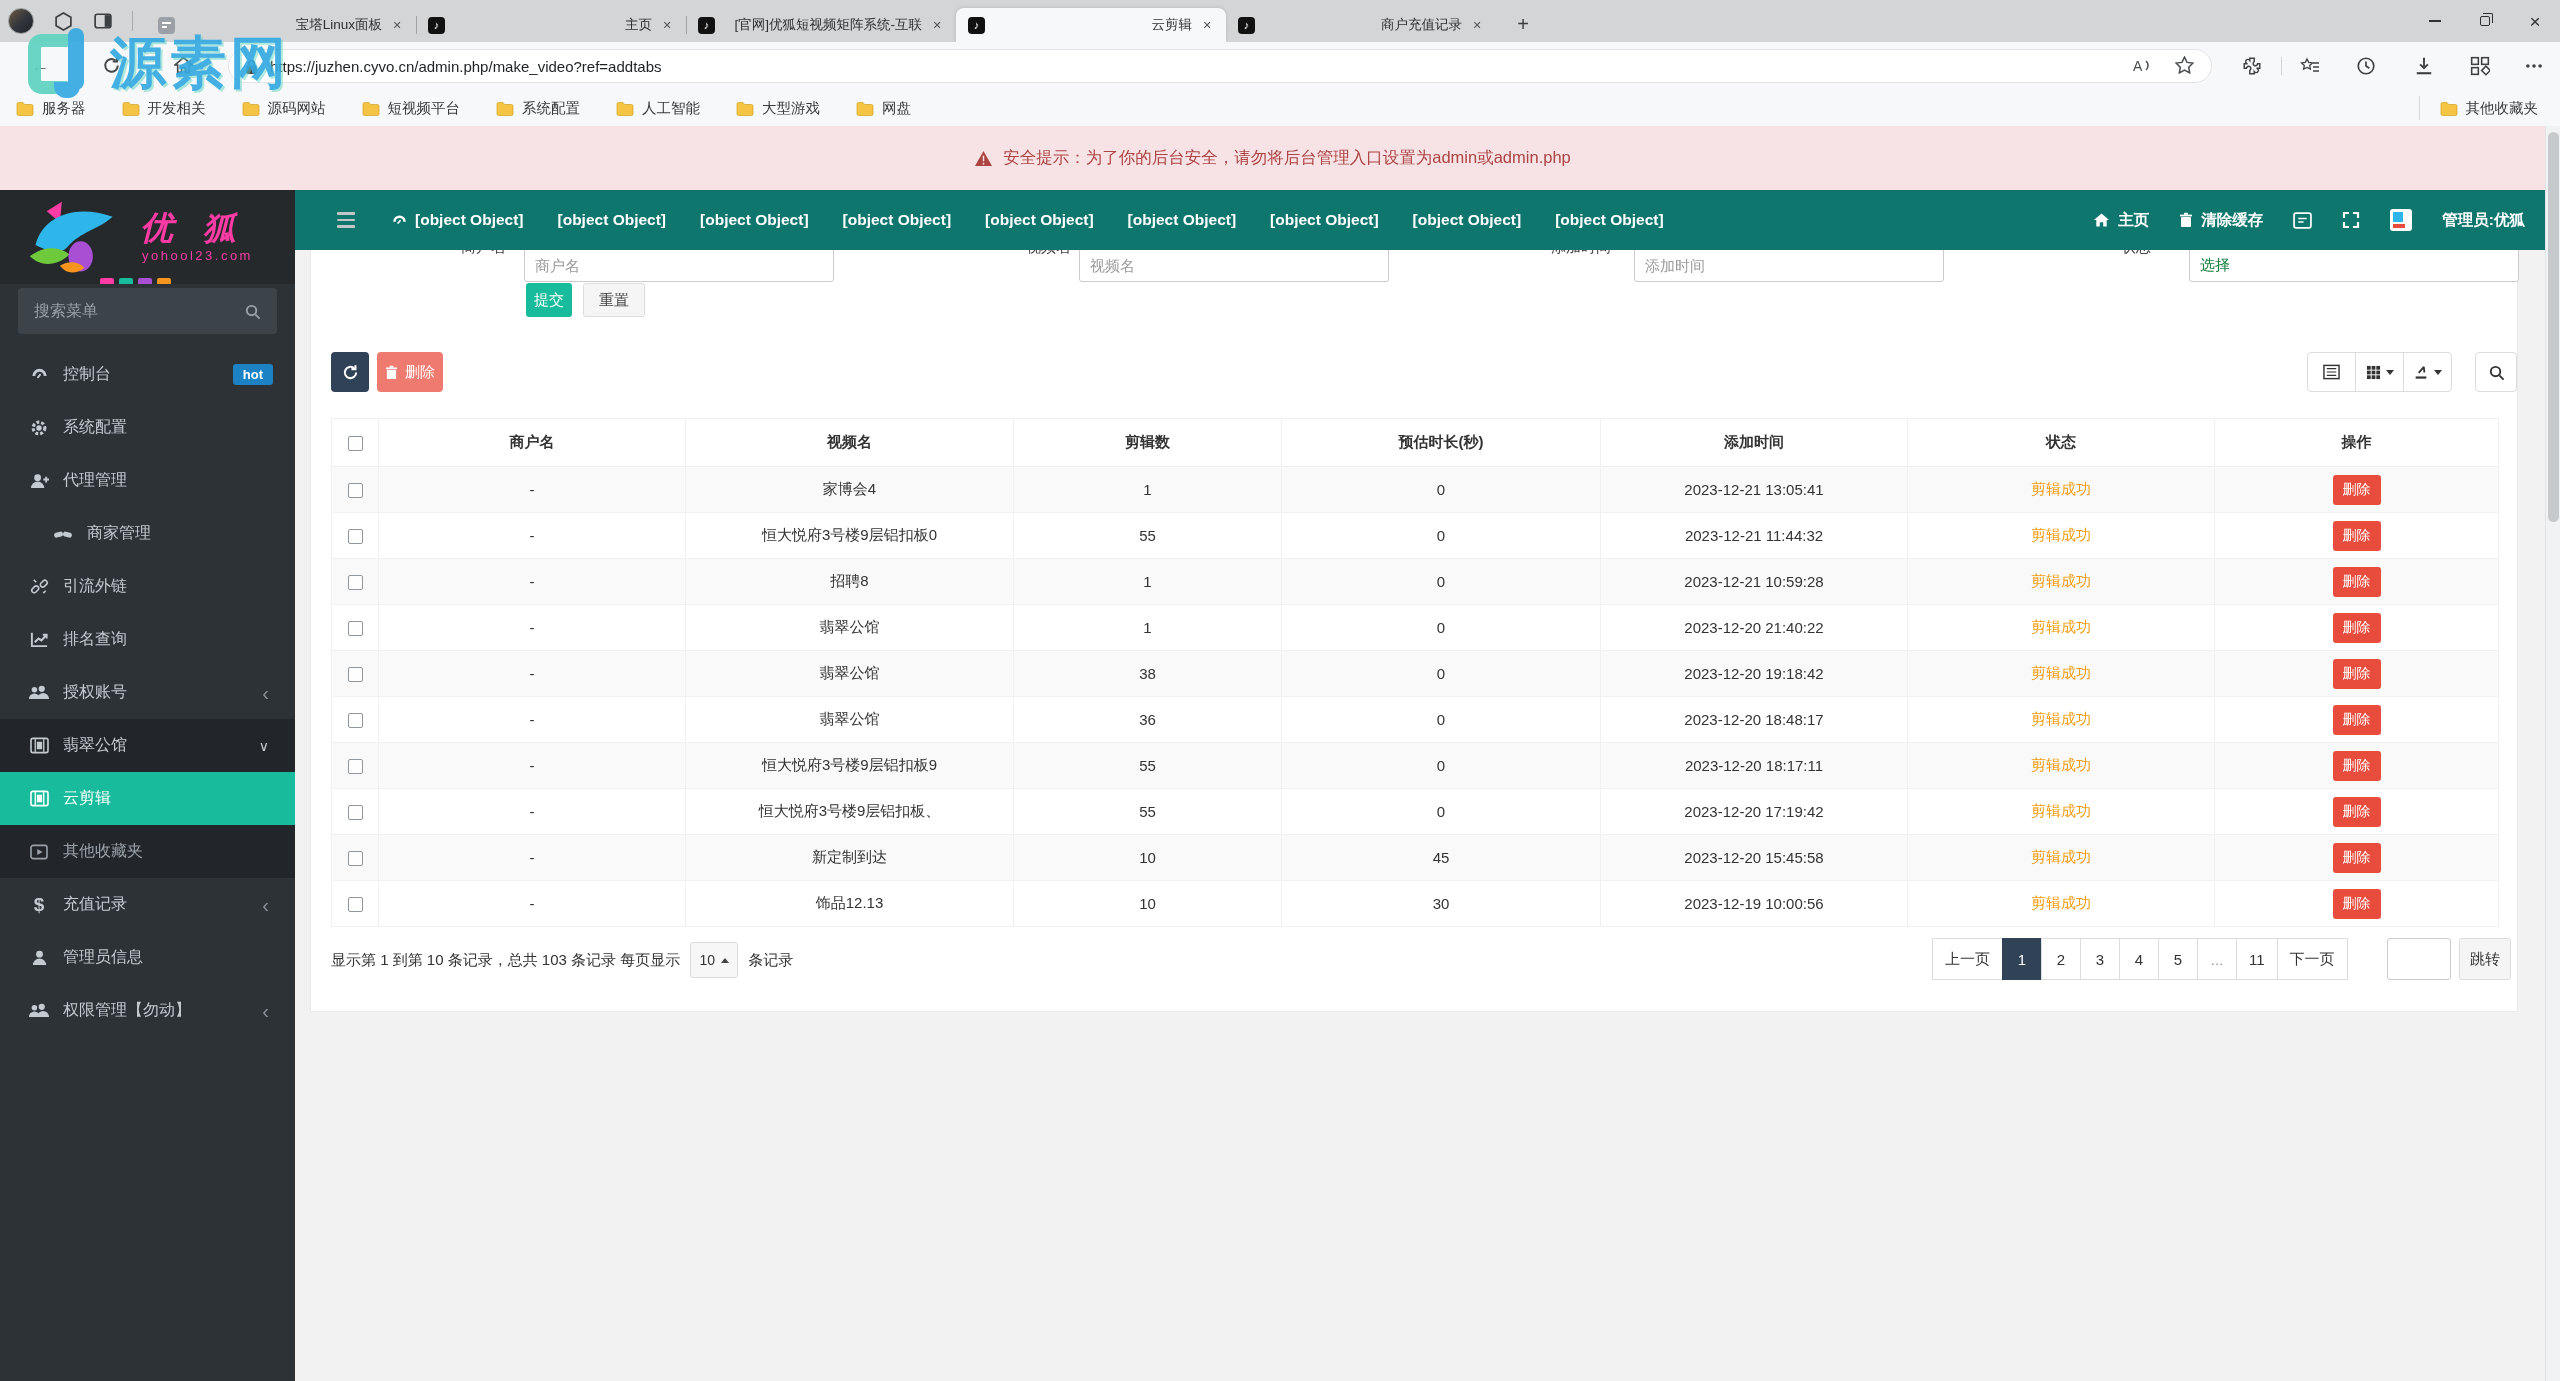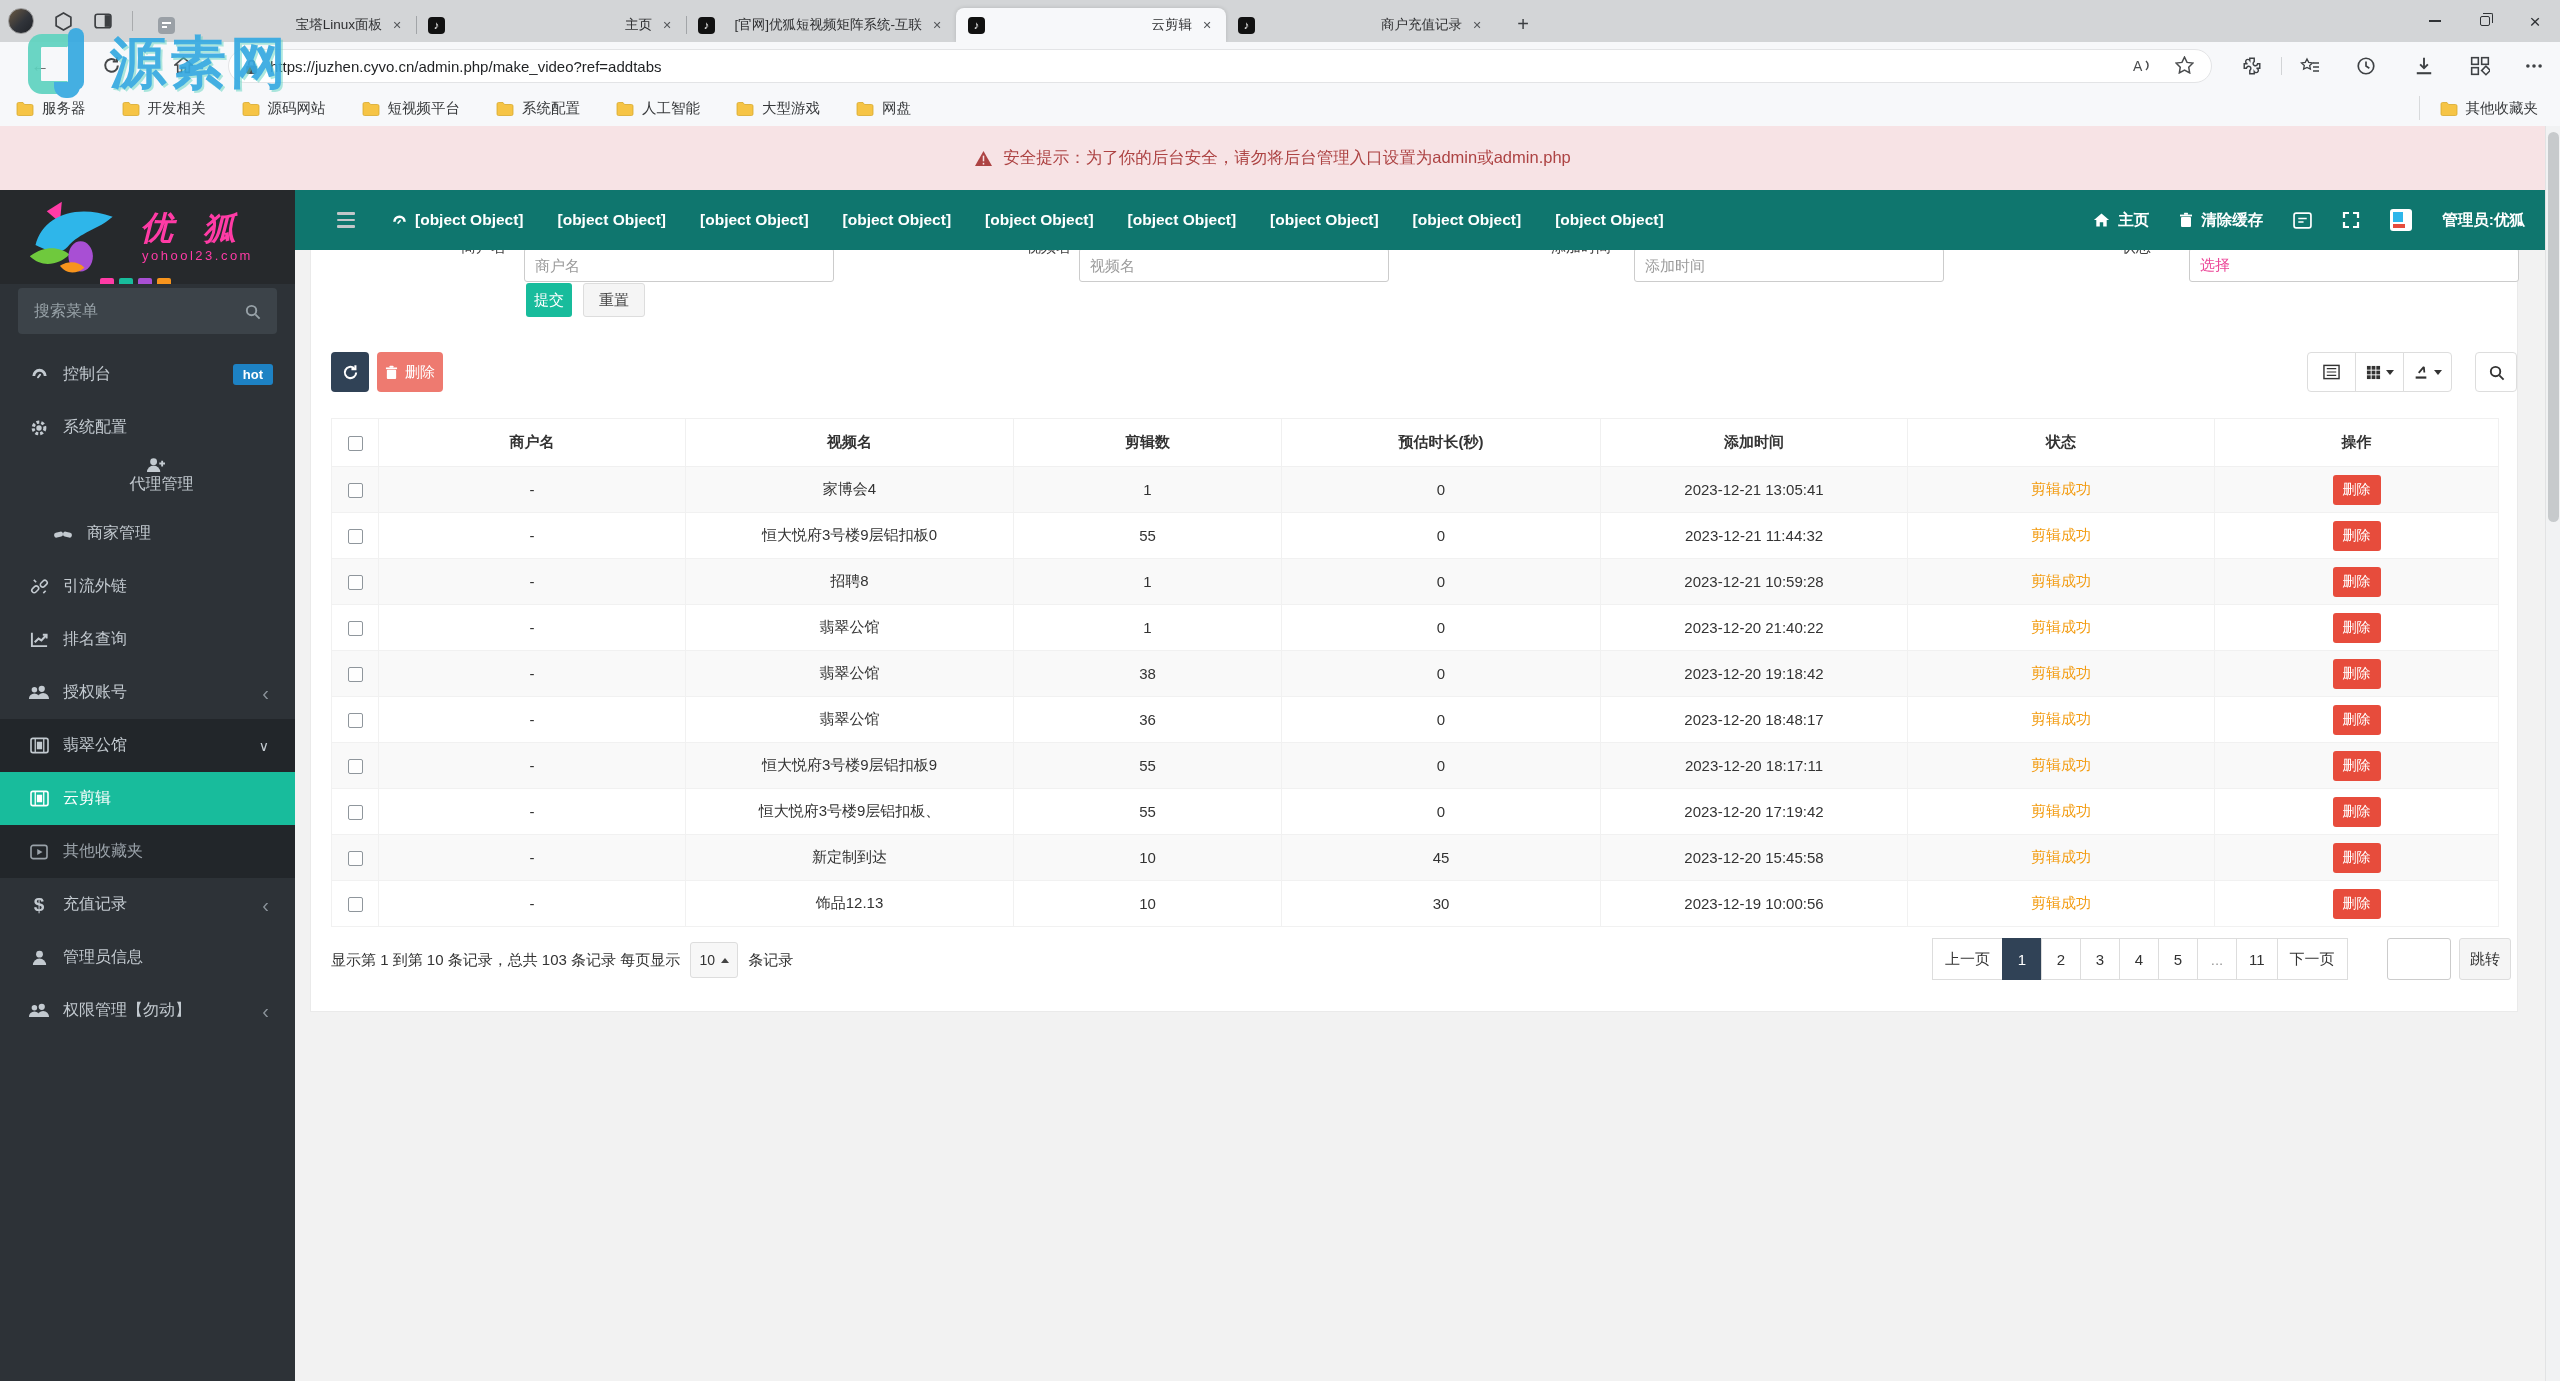--- a/index.html
+++ b/index.html
@@ -106,21 +106,21 @@
     overflow:hidden; }
   .panel { position:absolute; top:0; left:15px; width:2208px; height:762px; background:#fff;
     border:1px solid #eaeaea; border-top:none; }
   .f-label { position:absolute; top:-14px; height:22px; font-size:15px; color:#444; text-align:right;
     line-height:22px; }
   .f-input { position:absolute; top:-2px; height:34px; border:1px solid #ccc; border-radius:3px;
     font-size:15px; color:#555; padding:0 10px; background:#fff; outline:none;
     font-family:"Liberation Sans","DejaVu Sans",sans-serif; }
   .f-input::placeholder { color:#9b9b9b; }
   .f-select { position:absolute; top:-2px; height:34px; border:1px solid #ccc; border-radius:3px;
-    font-size:15px; color:#ec4899; padding:0 10px; background:#fff; display:flex; align-items:center; }
+    font-size:15px; color:#15803d; padding:0 10px; background:#fff; display:flex; align-items:center; }
   .btn { border:none; border-radius:3px; font-size:15px; cursor:pointer;
     font-family:"Liberation Sans","DejaVu Sans",sans-serif; }
   .btn-submit { position:absolute; left:215px; top:33px; width:46px; height:34px; background:#18bc9c; color:#fff; }
   .btn-reset { position:absolute; left:272px; top:33px; width:62px; height:34px; background:#f5f5f5;
     border:1px solid #ddd; color:#444; }
   .btn-refresh { position:absolute; left:20px; top:102px; width:38px; height:40px; background:#304256;
     color:#fff; display:flex; align-items:center; justify-content:center; border-radius:4px; }
   .btn-del-top { position:absolute; left:66px; top:102px; width:66px; height:40px; background:#ee7a70;
     color:#fff; display:flex; align-items:center; justify-content:center; gap:7px; border-radius:4px;
     font-size:15px; }
@@ -536,21 +536,21 @@
   </div>
   <div class="side-item" style="top:117px;">
     <span class="si-icon">
         <svg width="18" height="18" viewBox="0 0 20 20">
           <circle cx="10" cy="10" r="6.5" fill="none" stroke="currentColor" stroke-width="3.4" stroke-dasharray="3.2 2.2"></circle>
           <circle cx="10" cy="10" r="3" fill="currentColor"></circle>
         </svg>
       </span>
     <span>系统配置</span>
   </div>
-  <div class="side-item" style="top:170px;flex-direction:column;">
+  <div class="side-item" style="top:170px;">
     <span class="si-icon">
         <svg width="21" height="19" viewBox="0 0 22 20">
           <circle cx="9" cy="7" r="3.6" fill="currentColor"></circle>
           <path d="M2 18 a7 7 0 0 1 14 0 Z" fill="currentColor"></path>
           <path d="M18 6 v6 M15 9 h6" stroke="currentColor" stroke-width="2"></path>
         </svg>
       </span>
     <span>代理管理</span>
   </div>
   <div class="side-item" style="top:223px;margin-left:24px;">

